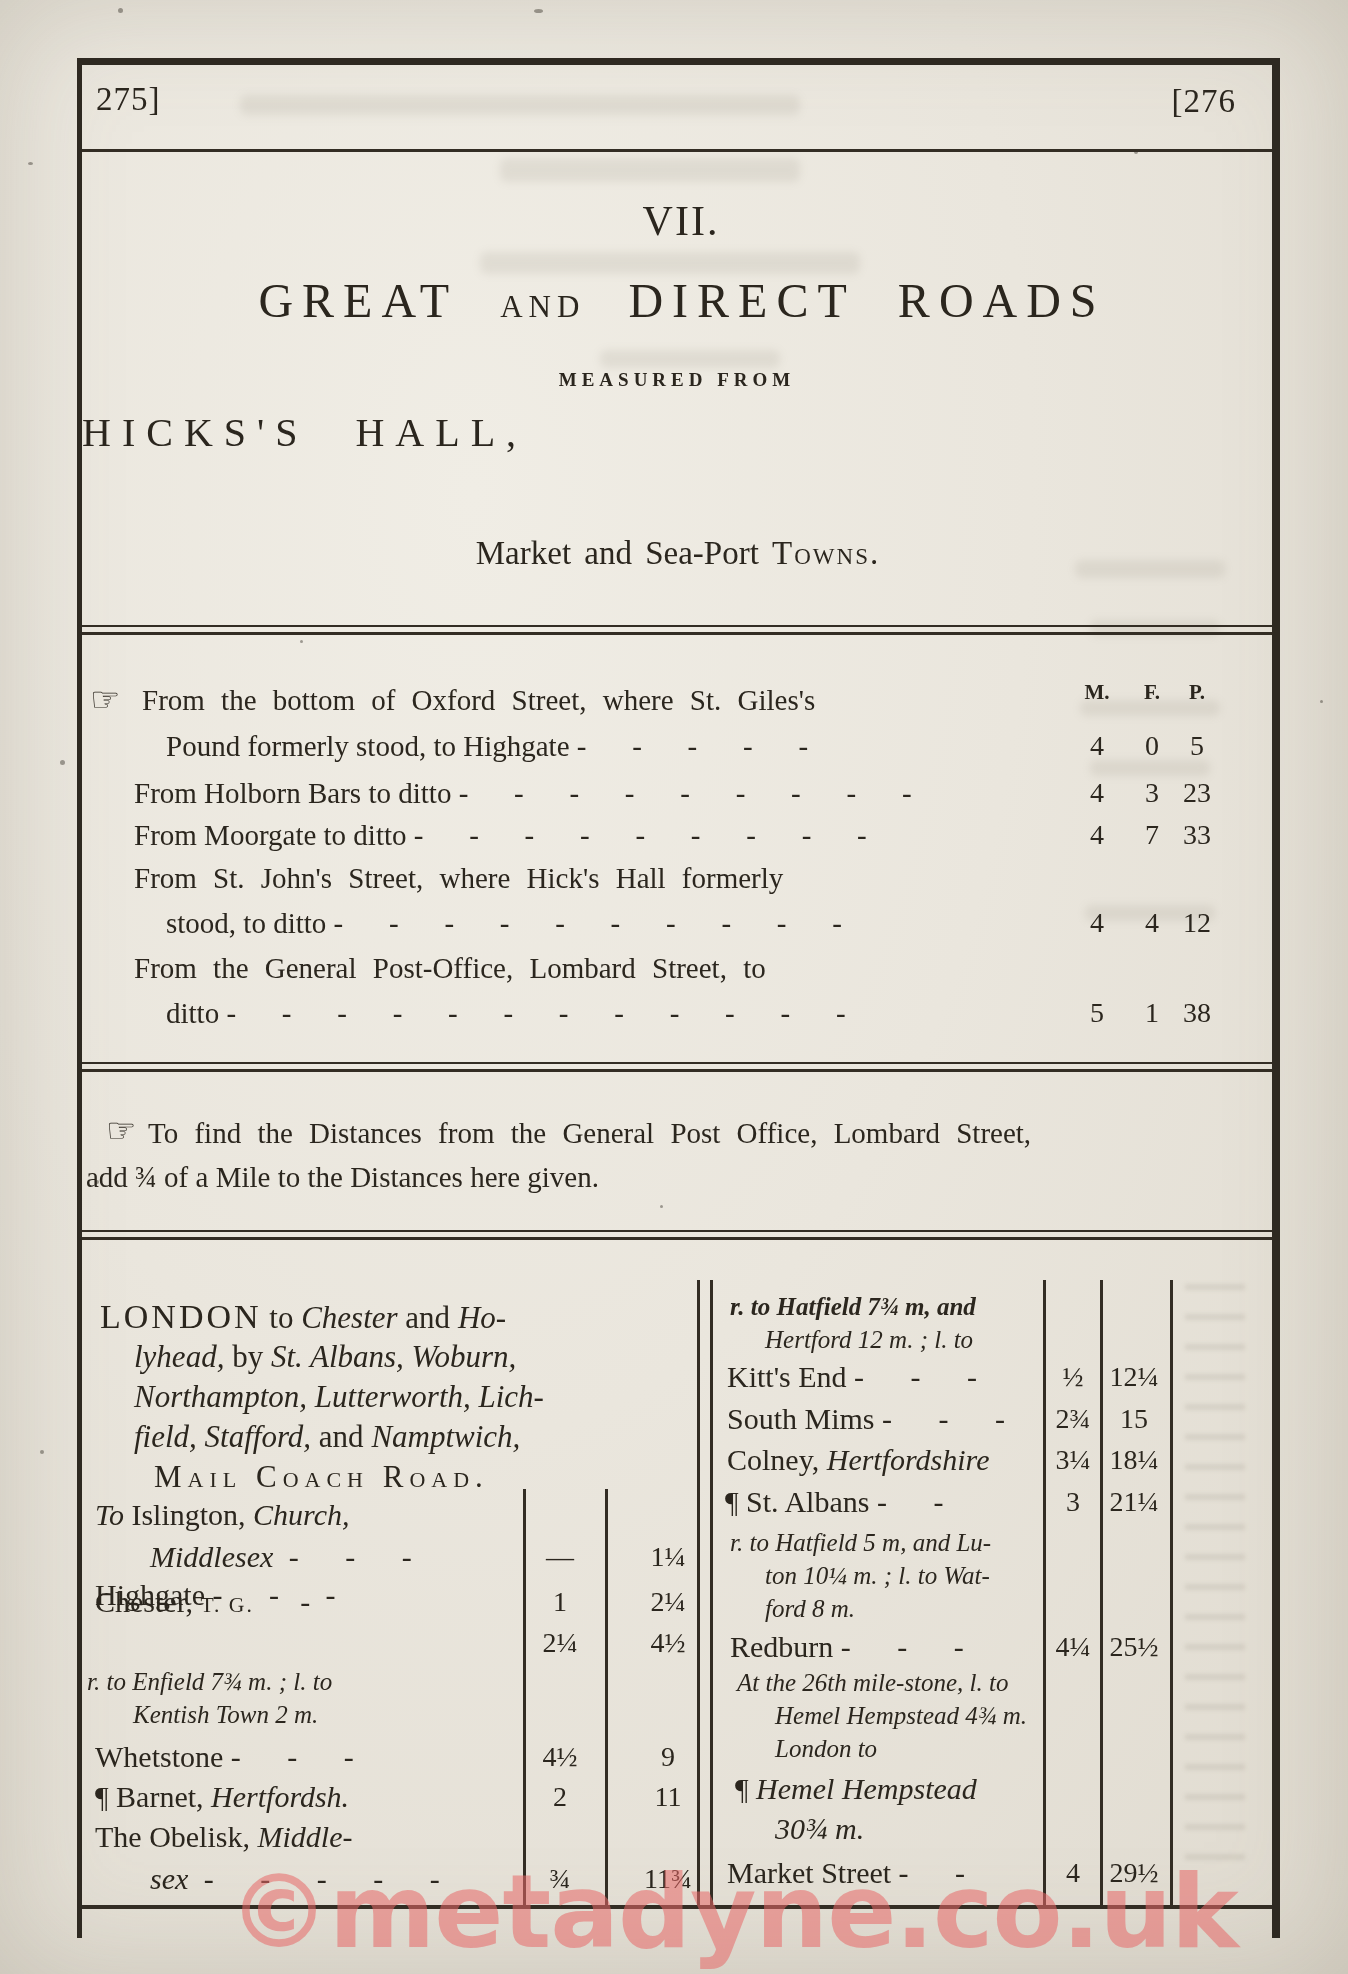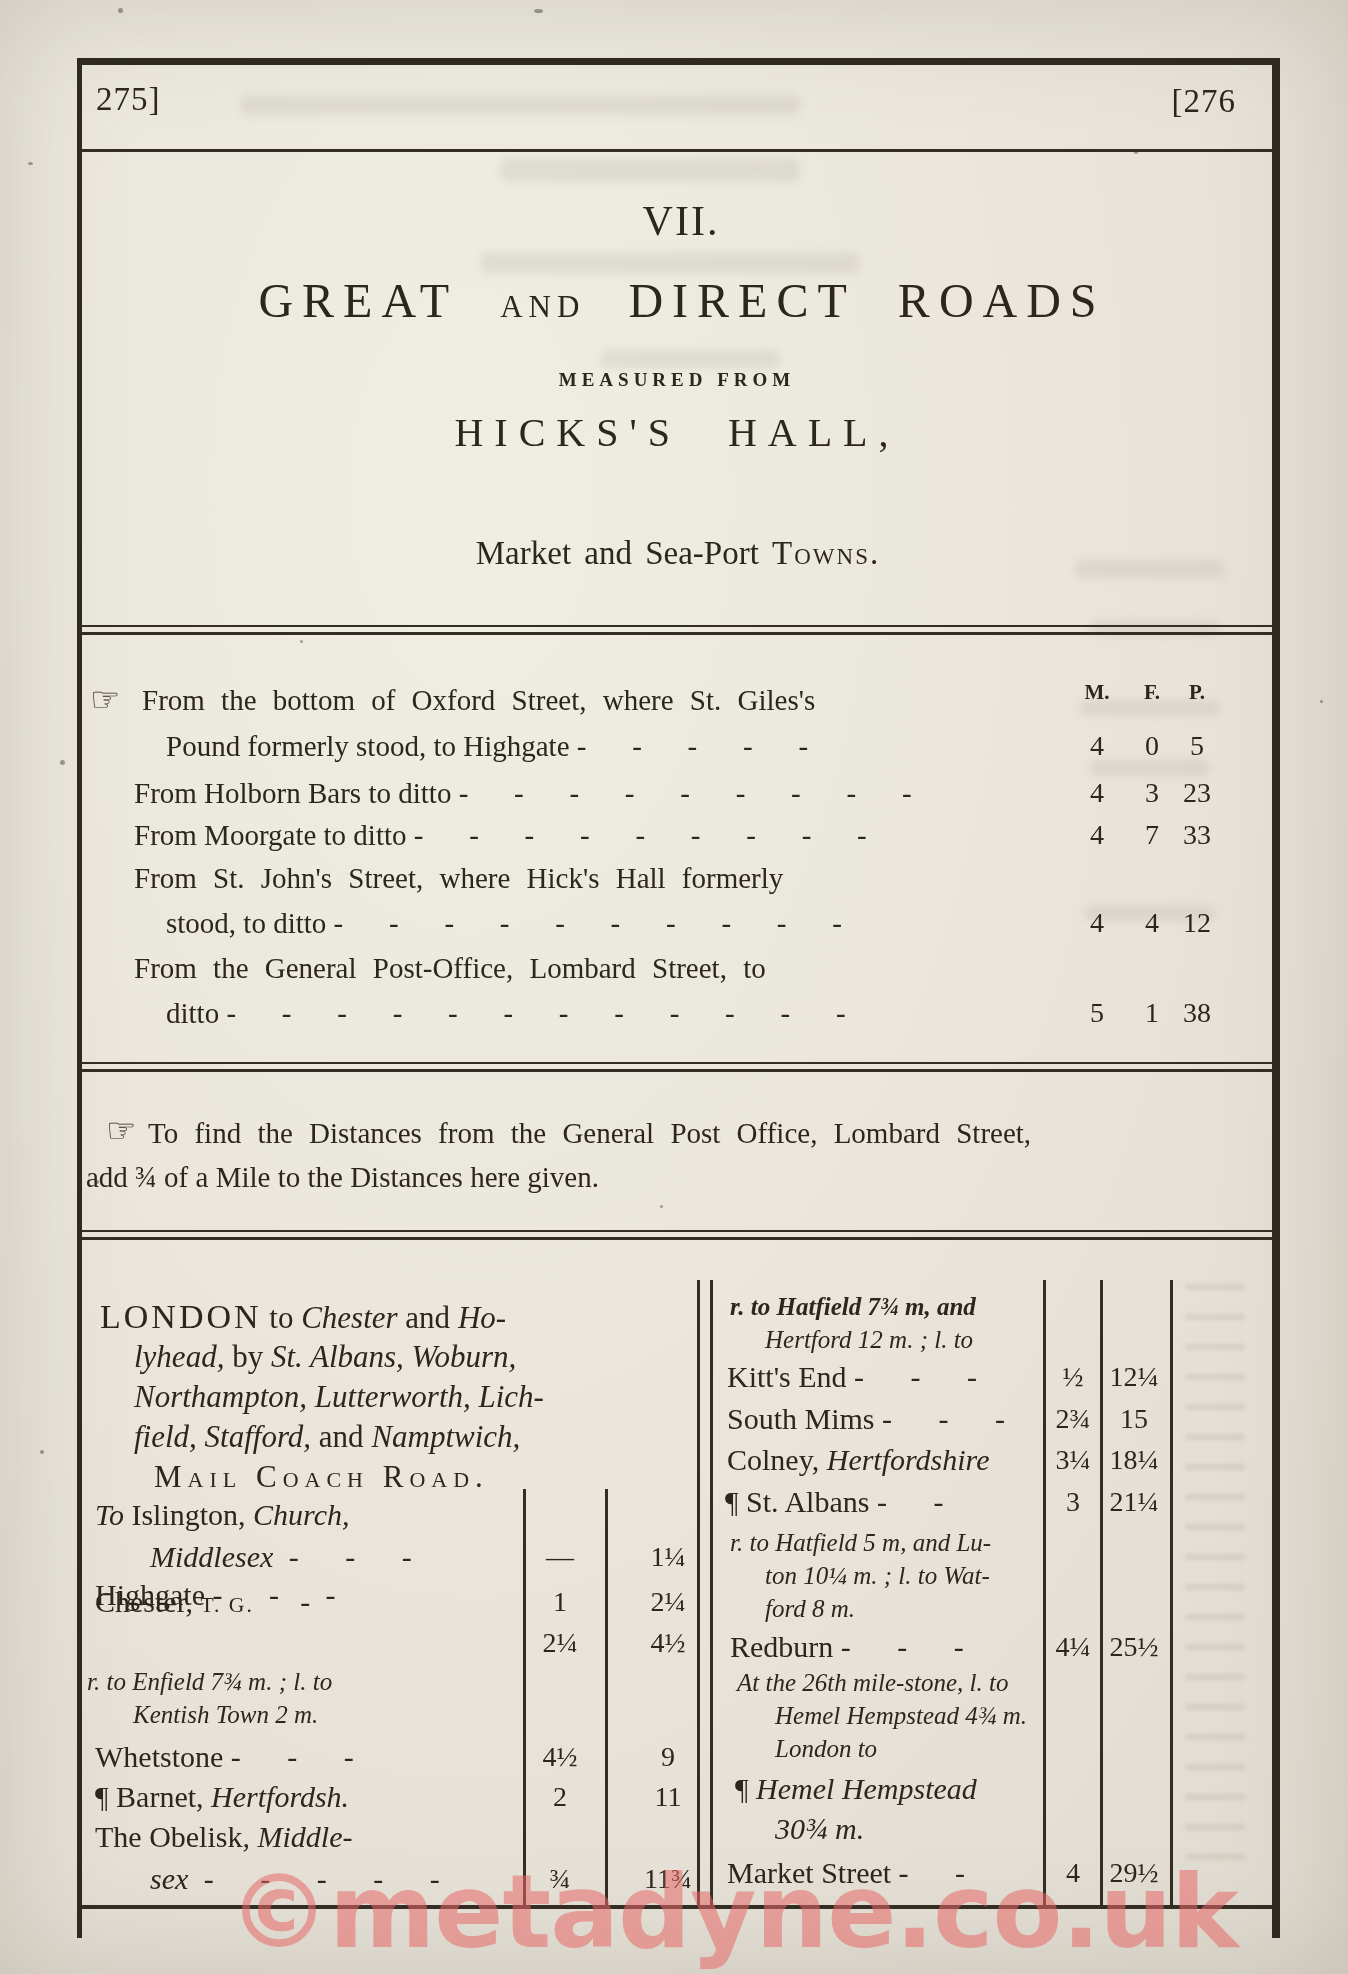--- a/index.html
+++ b/index.html
@@ -26,21 +26,21 @@
   .hrule{position:absolute;left:0;right:0;background:#332d24;height:3px;}
   .rule2{position:absolute;left:0;right:0;height:12px;}
   .rule2::before{content:"";position:absolute;left:0;right:0;top:0;height:2px;background:#332d24;}
   .rule2::after{content:"";position:absolute;left:0;right:0;top:7px;height:3px;background:#332d24;}
   .vrule{position:absolute;background:#332d24;width:3px;}
   .pnum{font-size:33px;letter-spacing:1px;}
   .title-vii{left:0;right:0;text-align:center;font-size:42px;letter-spacing:2px;padding-left:8px;}
   .title-main{left:0;right:0;text-align:center;font-size:48px;letter-spacing:9px;word-spacing:22px;font-weight:400;margin:0;padding-left:10px;}
   .title-main .and{font-size:31px;letter-spacing:6px;}
   .measured{left:0;right:0;text-align:center;font-size:19px;font-weight:600;letter-spacing:5px;}
-  .hall{left:0;right:0;text-align:center;font-size:40px;letter-spacing:11px;word-spacing:26px;}
+  .hall{left:0;right:0;font-size:40px;letter-spacing:11px;word-spacing:26px;}
   .sub{left:0;right:0;text-align:center;font-size:33px;word-spacing:5px;}
   .sc{font-variant:small-caps;letter-spacing:2px;}
   .sc2{font-size:.72em;letter-spacing:2px;}
   .lg{font-size:34px;letter-spacing:3px;}
   .mc{font-variant:small-caps;letter-spacing:6px;}
   .it{font-style:italic;}
   .dash{white-space:pre;word-spacing:8px;}
   .dl{position:absolute;left:0;right:14px;font-size:29px;line-height:36px;}
   .w{word-spacing:9px;}
   .mfp{position:absolute;width:60px;text-align:center;font-size:21px;font-weight:600;}

